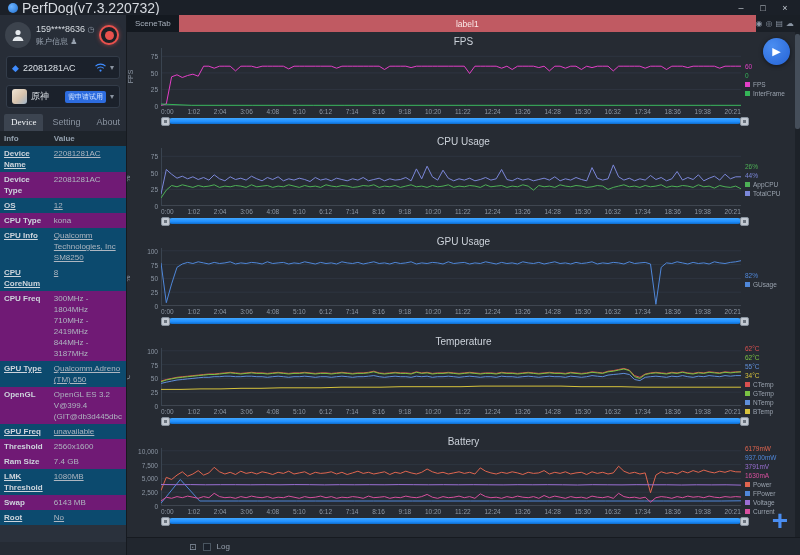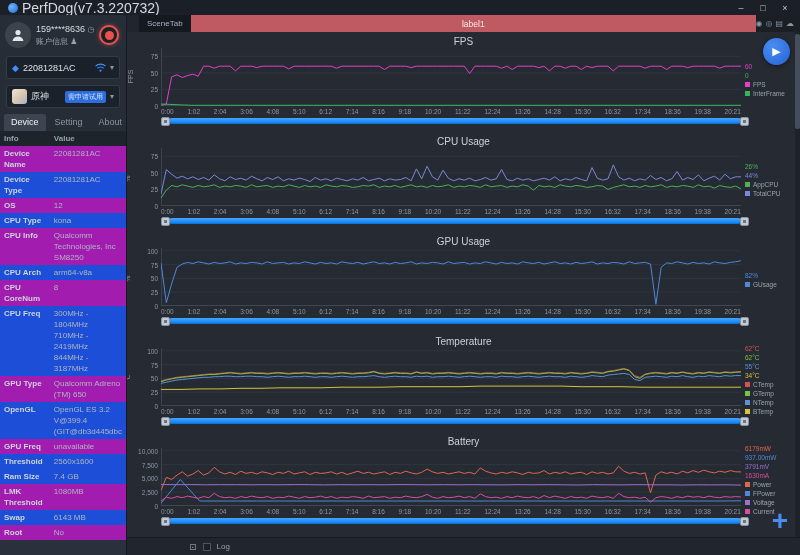--- a/index.html
+++ b/index.html
@@ -25,33 +25,33 @@
   
   .selectbox{margin:3px 6px;height:23px;background:#1b212b;border:1px solid #333c49;border-radius:3px;display:flex;align-items:center;padding:0 5px;gap:4px;flex:0 0 auto;}
   .diamond{color:#3f8cff;font-size:9px;}
   .selval{font-size:9px;color:#dbe0e6;flex:1;white-space:nowrap;overflow:hidden;}
   .caret{font-size:8px;color:#8a93a0;}
   .appicon{width:15px;height:15px;border-radius:3px;background:linear-gradient(135deg,#f2e6d6 0%,#d8c4ae 55%,#9fb4c9 100%);flex:0 0 auto;}
   .badge{background:var(--badge_blue);color:#cfe2ff;font-size:7px;padding:1px 3px;border-radius:2px;white-space:nowrap;}
   
   .tabs{display:flex;gap:2px;padding:3px 4px 0 4px;flex:0 0 auto;}
   .tab{font-size:9px;color:#8a93a0;padding:3px 7px 4px 7px;border-radius:2px 2px 0 0;cursor:default;}
-  .tab.active{background:#3c4450;color:#f0f3f6;}
+  .tab.active{background:#3c4450;color:#f0f3f6;font-family:Liberation Serif, serif;}
   
   table.info{border-collapse:collapse;width:100%;flex:0 0 auto;}
   table.info td{font-size:8px;padding:2px 4px;vertical-align:top;white-space:pre-line;line-height:11px;}
   td.k{width:78px;color:#cdd4dc;font-weight:bold;}
   td.v{color:#aeb6c0;}
   tr.hdr td{background:#1e242b;color:#93a0ae;font-weight:bold;font-size:8px;}
-  tr.odd td{background:#a21caf;}
-  tr.even td{background:#1d4ed8;}
+  tr.odd td{background:#0c4a6e;text-decoration:underline;}
+  tr.even td{background:#701a75;}
   .filler{flex:1;background:repeating-linear-gradient(180deg,#2a313c 0 17px,#252b34 17px 34px);}
   
   .main{flex:1;display:flex;flex-direction:column;min-width:0;position:relative;}
-  .tabrow{height:17px;display:flex;align-items:stretch;flex:0 0 auto;background:#1a1f26;margin-left:12px;}
+  .tabrow{height:17px;display:flex;align-items:stretch;flex:0 0 auto;background:#1a1f26;}
   .scenetab{background:#141920;color:#a7b0bc;font-size:8px;display:flex;align-items:center;padding:0 8px;}
   .redbar{flex:1;background:var(--label_bar_red);display:flex;align-items:center;justify-content:center;color:#fbeaea;font-size:8.5px;}
   .cornericons{width:44px;background:#1a1f26;display:flex;align-items:center;justify-content:flex-end;gap:3px;padding-right:6px;}
   .cornericons span{color:#8a95a3;font-size:8px;line-height:8px;}
   .charts{flex:1;background:#262b33;position:relative;padding-top:3px;overflow:hidden;}
   .chart-block{height:100px;position:relative;}
   .ctitle{text-align:center;font-size:10px;color:#ccd2da;height:13px;line-height:13px;}
   .plotrow{position:relative;height:58px;display:flex;}
   .ygutter{width:34px;position:relative;flex:0 0 auto;}
   .ytick{position:absolute;right:3px;font-size:6.5px;color:#8d97a4;transform:translateY(50%);}
@@ -154,24 +154,20 @@
             <tr class="even">
               <td class="k">CPU Type</td>
               <td class="v">kona</td>
             </tr>
             <tr class="odd">
               <td class="k">CPU Info</td>
               <td class="v">Qualcomm
 Technologies, Inc
 SM8250</td>
             </tr>
-            <tr class="even">
-              <td class="k">CPU Arch</td>
-              <td class="v">arm64-v8a</td>
-            </tr>
             <tr class="odd">
               <td class="k">CPU CoreNum</td>
               <td class="v">8</td>
             </tr>
             <tr class="even">
               <td class="k">CPU Freq</td>
               <td class="v">300MHz - 1804MHz
 710MHz - 2419MHz
 844MHz - 3187MHz</td>
             </tr>

